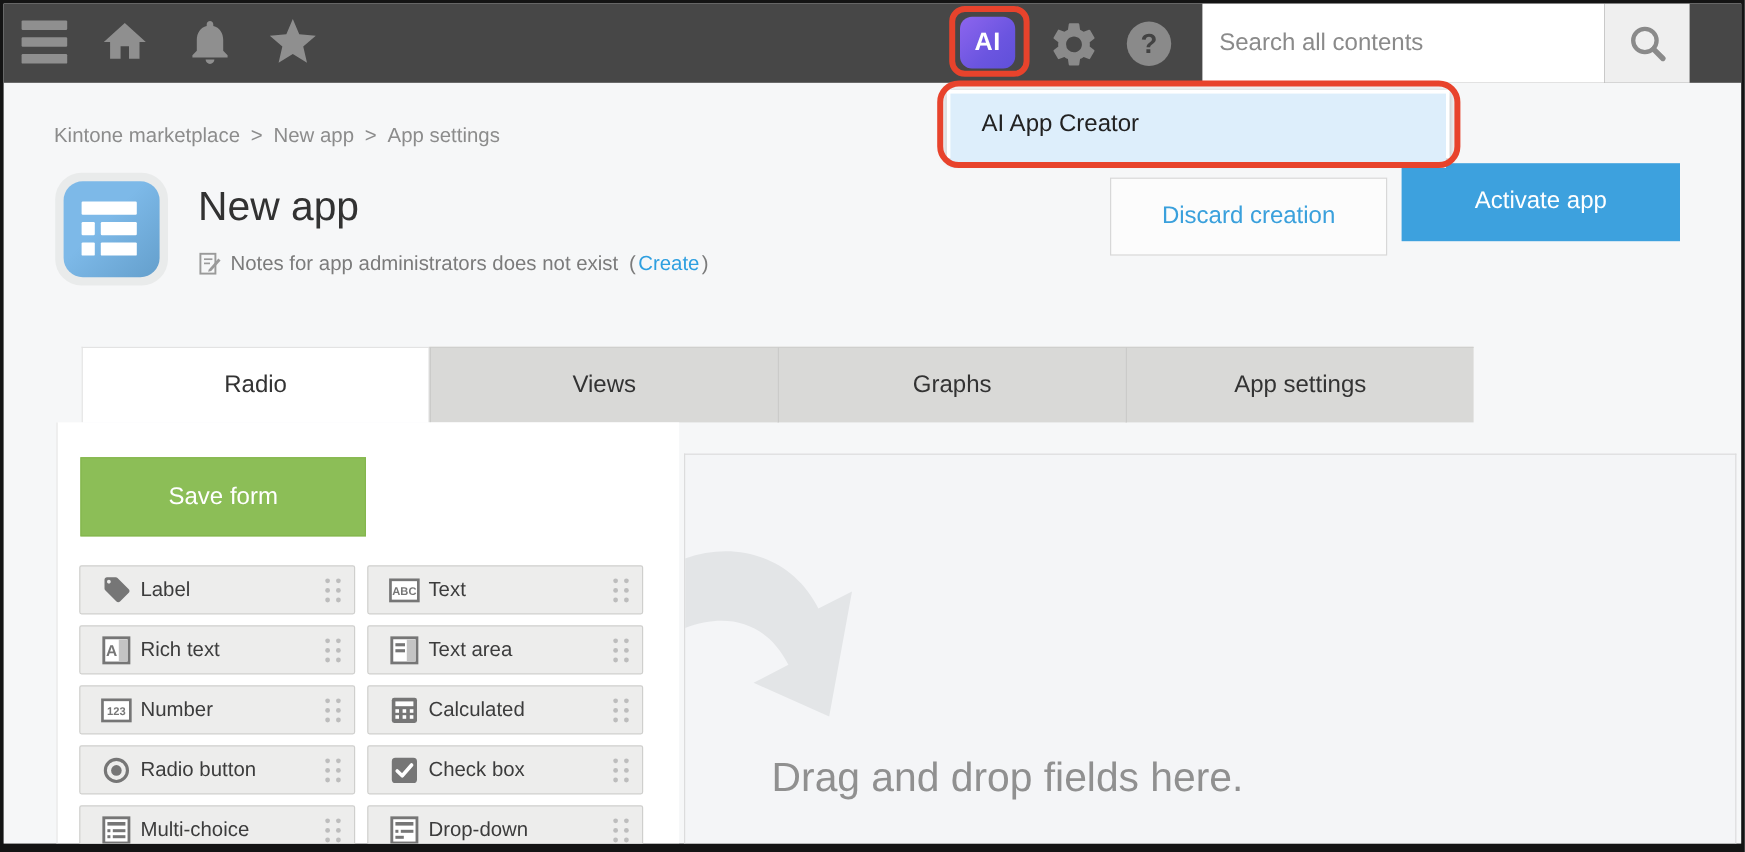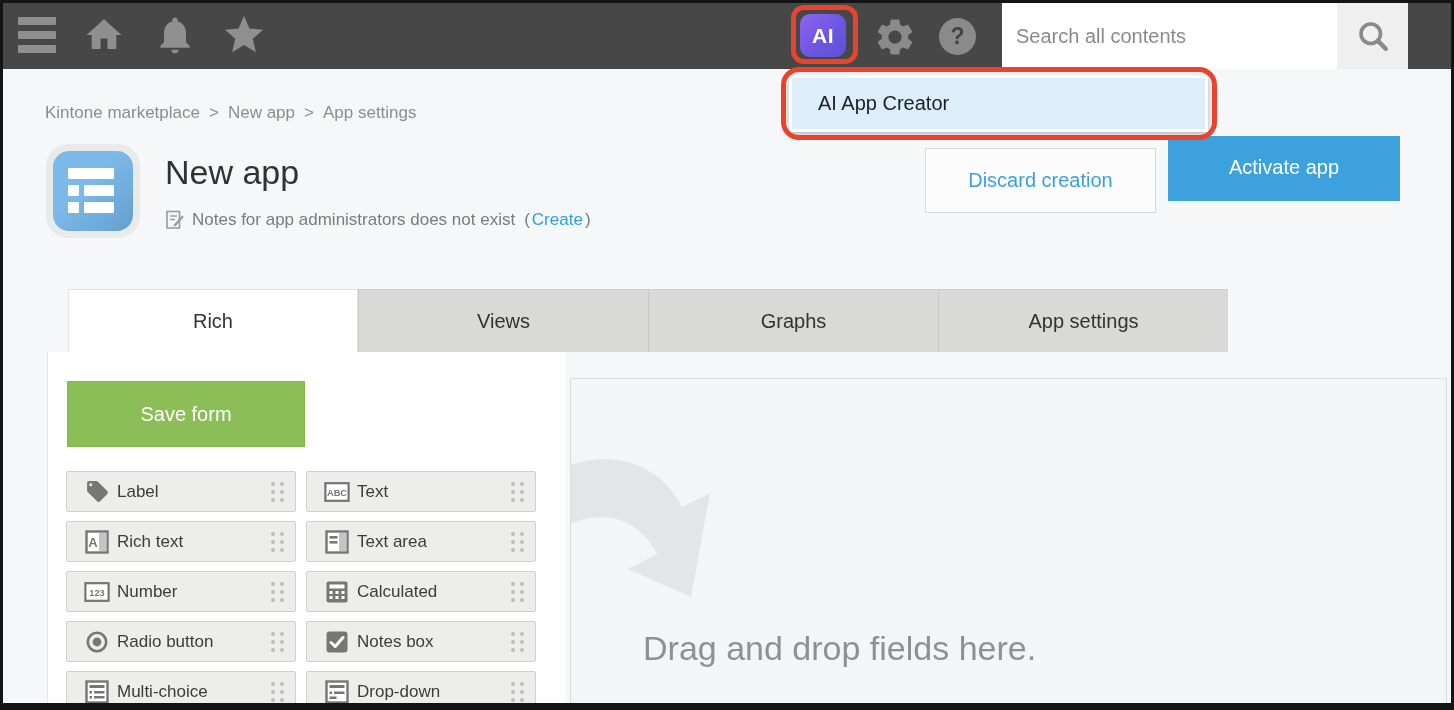--- a/index.html
+++ b/index.html
@@ -28,21 +28,21 @@
                       font-family:"Liberation Sans", sans-serif; color:#333; background:transparent; }
   .search-box input::placeholder { color:#8a8a8a; opacity:1; }
   .search-btn { position:absolute; left:1334px; top:0; width:71px; height:66px; background:#efefef;
                 display:flex; align-items:center; justify-content:center; }
 
   
   .menu-ring { position:absolute; left:778px; top:64px; width:436px; height:73px;
                border:5px solid #e8432c; border-radius:18px; z-index:60; pointer-events:none; }
   .ai-menu { position:absolute; left:786px; top:72px; width:419px; height:57px; background:#fff;
              box-shadow:0 2px 6px rgba(0,0,0,.28); z-index:55; padding:3px; }
-  .ai-menu-item { height:51px; background:#ddeefb; color:#222; font-size:20px; line-height:51px;
+  .ai-menu-item { height:62px; background:#ddeefb; color:#222; font-size:20px; line-height:51px;
                   padding-left:26px; cursor:pointer; }
 
   
   .breadcrumb { position:absolute; left:42px; top:100px; font-size:17px; color:#8c8c8c; }
   .breadcrumb span { margin-right:9px; }
   .crumb { cursor:pointer; }
 
   
   .app-icon { position:absolute; left:43px; top:141px; width:94px; height:94px;
               background:#e9ebeb; border-radius:22px; }
@@ -167,21 +167,21 @@
     <span>Notes for app administrators does not exist</span>
     <span style="margin-left:2px;">(</span>
     <span class="note-link" style="margin:0 -5px;">Create</span>
     <span>)</span>
   </div>
 
   <div class="btn discard-btn">Discard creation</div>
   <div class="btn activate-btn">Activate app</div>
 
   <div class="tabs" id="tabs">
-      <div class="tab active">Rich</div>
+      <div class="tab active">Radio</div>
       <div class="tab">Views</div>
       <div class="tab">Graphs</div>
       <div class="tab">App settings</div>
     </div>
 
   <div class="left-panel"></div>
   <div class="save-btn">Save form</div>
 
   <div class="field-col col-left" id="col0">
       <div class="field-item">
@@ -336,21 +336,21 @@
           <i></i>
         </span>
       </div>
       <div class="field-item">
         <span class="ficon">
           <svg width="24" height="24" viewBox="0 0 24 24">
             <rect x="1.5" y="1.5" width="21" height="21" rx="3" fill="#767676"></rect>
             <path d="M6 12.5 L10.2 16.5 L18 7.5" fill="none" stroke="#fff" stroke-width="3" stroke-linecap="round" stroke-linejoin="round"></path>
           </svg>
         </span>
-        <span class="flabel">Notes box</span>
+        <span class="flabel">Check box</span>
         <span class="handle">
           <i></i>
           <i></i>
           <i></i>
           <i></i>
           <i></i>
           <i></i>
         </span>
       </div>
       <div class="field-item">

